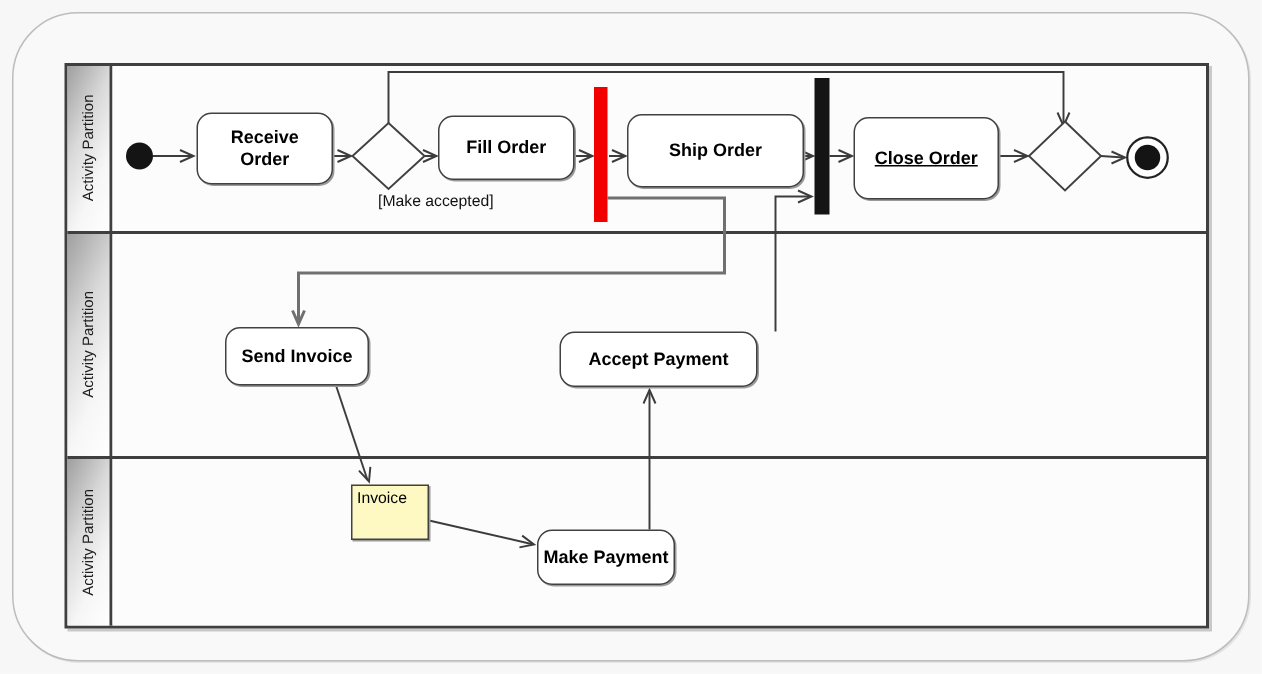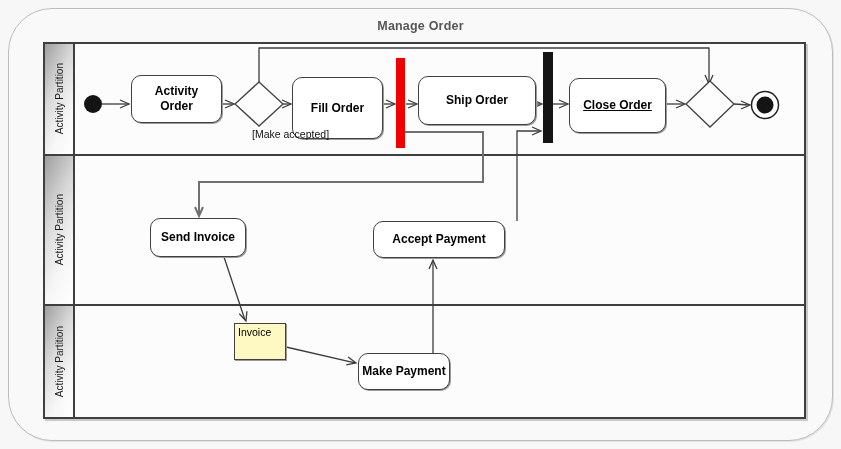--- a/index.html
+++ b/index.html
@@ -45,21 +45,21 @@
   svg.layer{position:absolute;left:0;top:0;z-index:3;}
   
   .action{
     position:absolute;z-index:4;box-sizing:border-box;
     background:#ffffff;border:1.5px solid #414141;border-radius:10px;
     display:flex;align-items:center;justify-content:center;text-align:center;
     font-weight:bold;font-size:12px;color:#000;line-height:1.25;
     box-shadow:1px 1px 0 #9a9a9a;
   }
   .a-receive{left:131px;top:75px;width:91px;height:48px;padding:0 10px;}
-  .a-fill{left:292px;top:77px;width:91px;height:62px;}
+  .a-fill{left:292px;top:77px;width:91px;height:43px;}
   .a-ship{left:418px;top:76px;width:118px;height:49px;}
   .a-close{left:569px;top:78px;width:97px;height:55px;text-decoration:underline;}
   .a-send{left:150px;top:218px;width:96px;height:39px;}
   .a-accept{left:373px;top:221px;width:132px;height:37px;}
   .a-make{left:358px;top:353px;width:92px;height:37px;}
   
   .object-node{
     position:absolute;z-index:4;box-sizing:border-box;
     left:234px;top:323px;width:52px;height:37px;
     background:#fef9c3;border:1.5px solid #414141;
@@ -70,21 +70,20 @@
     position:absolute;z-index:5;left:252px;top:128px;
     font-size:10.5px;color:#111;
   }
 </style>
 </head>
 <body>
 
 <div id="canvas">
 
   <div class="frame"></div>
-  <div class="title">Manage Order</div>
 
   <div class="lanes">
     <div class="lane lane-1">
       <div class="lane-head">
         <span>Activity Partition</span>
       </div>
       <div class="lane-body"></div>
     </div>
     <div class="lane lane-2">
       <div class="lane-head">
@@ -181,21 +180,21 @@
     </g>
     <g>
       <polygon points="710,81 734,104 710,127 686,104" fill="#fdfdfd" stroke="#414141" stroke-width="1.3"></polygon>
     </g>
     <g>
       <circle cx="765" cy="105" r="13.5" fill="#ffffff" stroke="#222222" stroke-width="1.5"></circle>
       <circle cx="765" cy="105" r="8.5" fill="#141414"></circle>
     </g>
   </svg>
 
-  <div class="action a-receive">Activity Order</div>
+  <div class="action a-receive">Receive Order</div>
   <div class="action a-fill">Fill Order</div>
   <div class="action a-ship">Ship Order</div>
   <div class="action a-close">Close Order</div>
   <div class="action a-send">Send Invoice</div>
   <div class="action a-accept">Accept Payment</div>
   <div class="action a-make">Make Payment</div>
 
   <div class="object-node">Invoice</div>
 
   <div class="guard">[Make accepted]</div>

